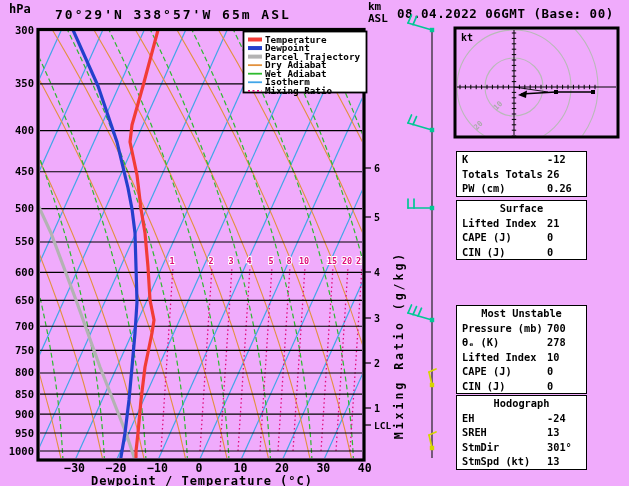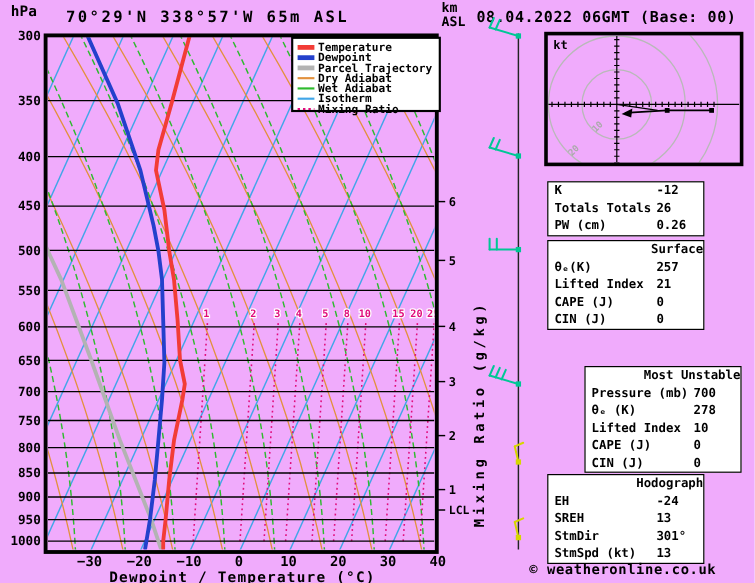--- a/index.html
+++ b/index.html
@@ -8,21 +8,21 @@
   .hpa{position:absolute;left:9px;top:2px;font-size:12px;font-weight:700;}
   .station{position:absolute;left:55px;top:7px;font-size:13px;font-weight:700;letter-spacing:2px;white-space:nowrap;}
   .altunit{position:absolute;left:368px;top:1px;width:30px;font-size:11px;font-weight:700;line-height:12px;}
   .datetime{position:absolute;left:397px;top:6px;font-size:12.5px;font-weight:700;letter-spacing:.5px;white-space:nowrap;}
   #plot{position:absolute;left:0;top:0;}
   .xlabel{position:absolute;left:40px;top:474px;width:324px;text-align:center;font-size:12px;font-weight:600;letter-spacing:1px;white-space:nowrap;}
   .mixlabel{position:absolute;left:399px;top:345px;transform:translate(-50%,-50%) rotate(-90deg);
             font-size:11.5px;font-weight:600;letter-spacing:3px;white-space:nowrap;}
   #tables{position:absolute;left:0;top:0;width:629px;height:486px;}
   .tbox{position:absolute;left:456px;width:129px;border:1.5px solid #000;background:#fff;font-size:10.3px;font-weight:600;}
-  .thead{height:14.5px;line-height:14.5px;text-align:right;}
+  .thead{height:14.5px;line-height:14.5px;text-align:center;}
   .trow{position:relative;height:14.5px;line-height:14.5px;}
   .tl{position:absolute;left:5px;white-space:nowrap;}
   .tv{position:absolute;left:90px;white-space:nowrap;}
   .footer{position:absolute;left:441px;top:467px;font-size:11.5px;font-weight:700;letter-spacing:.5px;white-space:nowrap;}
 </style>
 </head>
 <body>
 
 <div id="root">
   <div class="hpa">hPa</div>
@@ -322,37 +322,33 @@
           <span class="tv">26</span>
         </div>
         <div class="trow">
           <span class="tl">PW (cm)</span>
           <span class="tv">0.26</span>
         </div>
       </div>
       <div class="tbox" style="top: 200px;">
         <div class="thead">Surface</div>
         <div class="trow">
-          <span class="tl">θₑ(K)</span>
-          <span class="tv">257</span>
-        </div>
-        <div class="trow">
           <span class="tl">Lifted Index</span>
           <span class="tv">21</span>
         </div>
         <div class="trow">
           <span class="tl">CAPE (J)</span>
           <span class="tv">0</span>
         </div>
         <div class="trow">
           <span class="tl">CIN (J)</span>
           <span class="tv">0</span>
         </div>
       </div>
-      <div class="tbox" style="top: 305px; margin-left: 31px;">
+      <div class="tbox" style="top: 305px;">
         <div class="thead">Most Unstable</div>
         <div class="trow">
           <span class="tl">Pressure (mb)</span>
           <span class="tv">700</span>
         </div>
         <div class="trow">
           <span class="tl">θₑ (K)</span>
           <span class="tv">278</span>
         </div>
         <div class="trow">
@@ -382,14 +378,13 @@
           <span class="tl">StmDir</span>
           <span class="tv">301°</span>
         </div>
         <div class="trow">
           <span class="tl">StmSpd (kt)</span>
           <span class="tv">13</span>
         </div>
       </div>
     </div>
 
-  <div class="footer">© weatheronline.co.uk</div>
 </div>
 
 </body></html>

